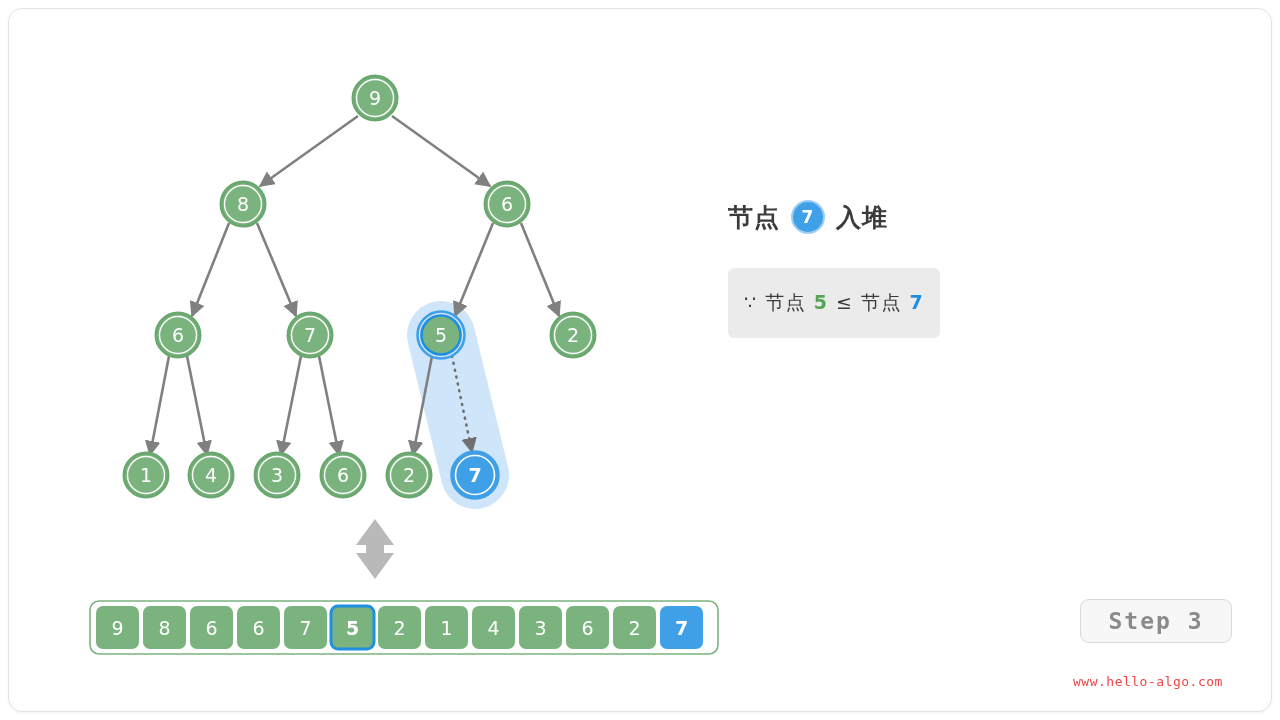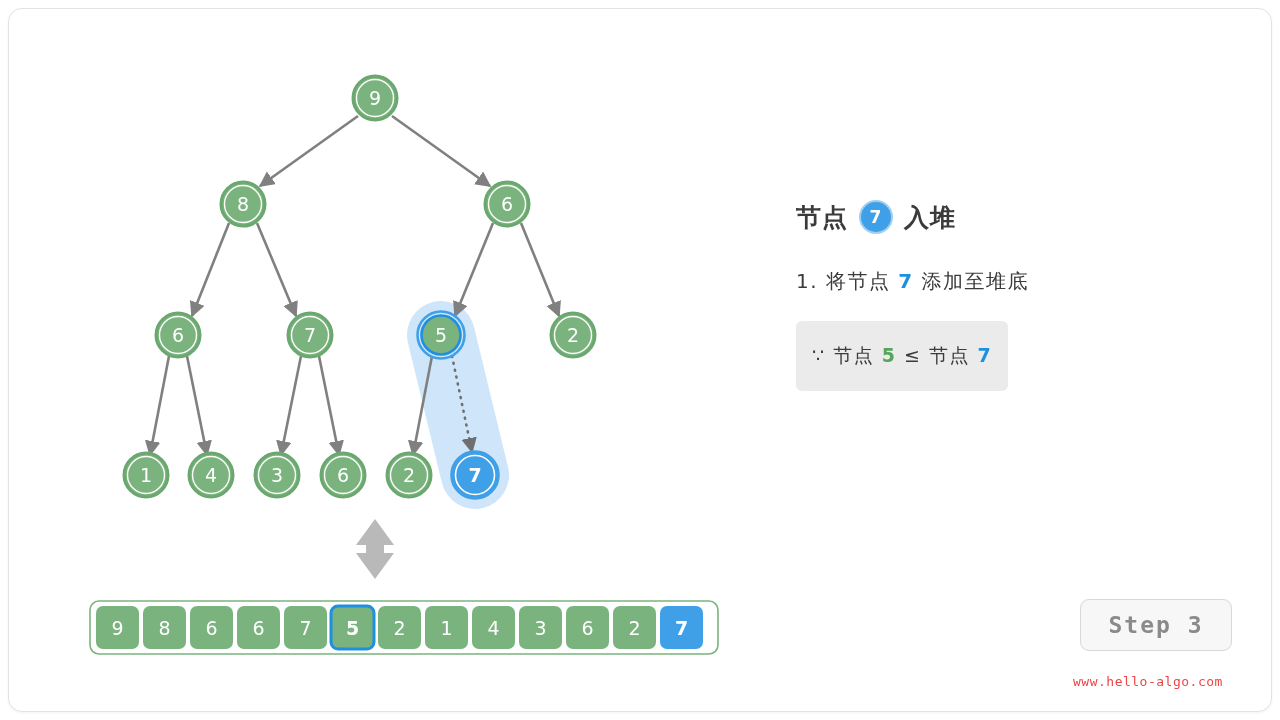--- a/index.html
+++ b/index.html
@@ -12,21 +12,21 @@
   .card{
     position:absolute;left:8px;top:8px;width:1264px;height:704px;
     background:#ffffff;border:1px solid #e3e3e3;border-radius:14px;
     box-sizing:border-box;
     box-shadow:0 1px 3px rgba(0,0,0,0.05);
   }
   .stage{position:absolute;left:0;top:0;width:1280px;height:720px;}
   svg.layer{position:absolute;left:0;top:0;width:1280px;height:720px;}
 
   
-  .panel{position:absolute;left:796px;top:200px;width:470px;}
+  .panel{position:absolute;left:728px;top:200px;width:470px;}
   .panel-title{
     font-size:25px;font-weight:bold;color:#3b3b3b;
     display:flex;align-items:center;gap:11px;
     letter-spacing:1px;
   }
   .inline-badge{
     display:inline-flex;align-items:center;justify-content:center;
     width:34px;height:34px;border-radius:50%;
     background:#3fa0e8;color:#ffffff;
     border:2.5px solid #9ecff3;
@@ -42,21 +42,21 @@
   .hl-green{color:#56a559;font-weight:bold;}
   .note{
     display:inline-block;
     background:#ebebeb;border-radius:6px;
     padding:22px 16px;
     font-size:19px;color:#3b3b3b;letter-spacing:1.5px;
     white-space:nowrap;
   }
   .step-box{
     position:absolute;left:1080px;top:599px;
-    width:152px;height:52px;
+    width:152px;height:44px;
     background:#f7f7f7;border:1px solid #d8d8d8;border-radius:9px;
     display:flex;align-items:center;justify-content:center;
     font-family:"DejaVu Sans Mono","Liberation Mono",monospace;
     font-size:23px;font-weight:bold;color:#8a8a8a;letter-spacing:2px;
     box-sizing:border-box;
   }
   .watermark{
     position:absolute;left:1073px;top:674px;
     font-family:"DejaVu Sans Mono","Liberation Mono",monospace;
     font-size:13px;color:#ef4444;letter-spacing:0.5px;
@@ -242,26 +242,20 @@
   </svg>
 
   <div class="panel">
     <div class="panel-title">
       <span>节点</span>
       <span class="inline-badge">7</span>
       <span>入堆</span>
     </div>
 
     <div class="steps">
-      <div class="step-line">
-        <span>1.</span>
-        <span>将节点</span>
-        <span class="hl-blue">7</span>
-        <span>添加至堆底</span>
-      </div>
       <div class="note">
         <span>∵</span>
         <span>节点</span>
         <span class="hl-green">5</span>
         <span>≤</span>
         <span>节点</span>
         <span class="hl-blue">7</span>
       </div>
     </div>
   </div>

